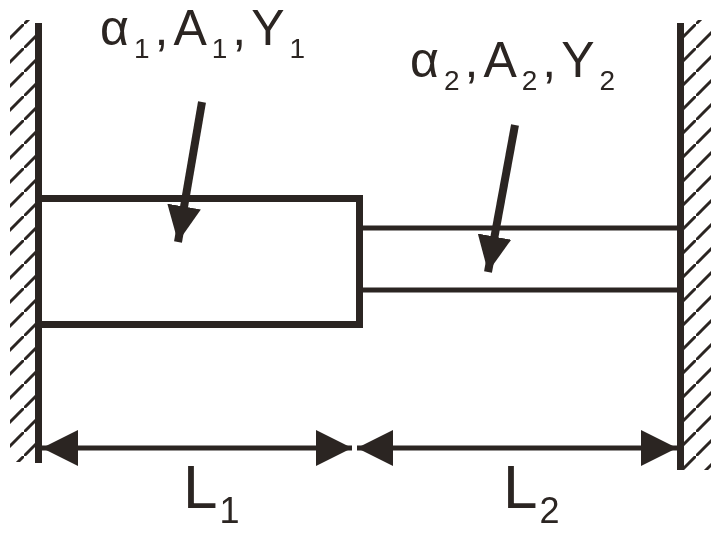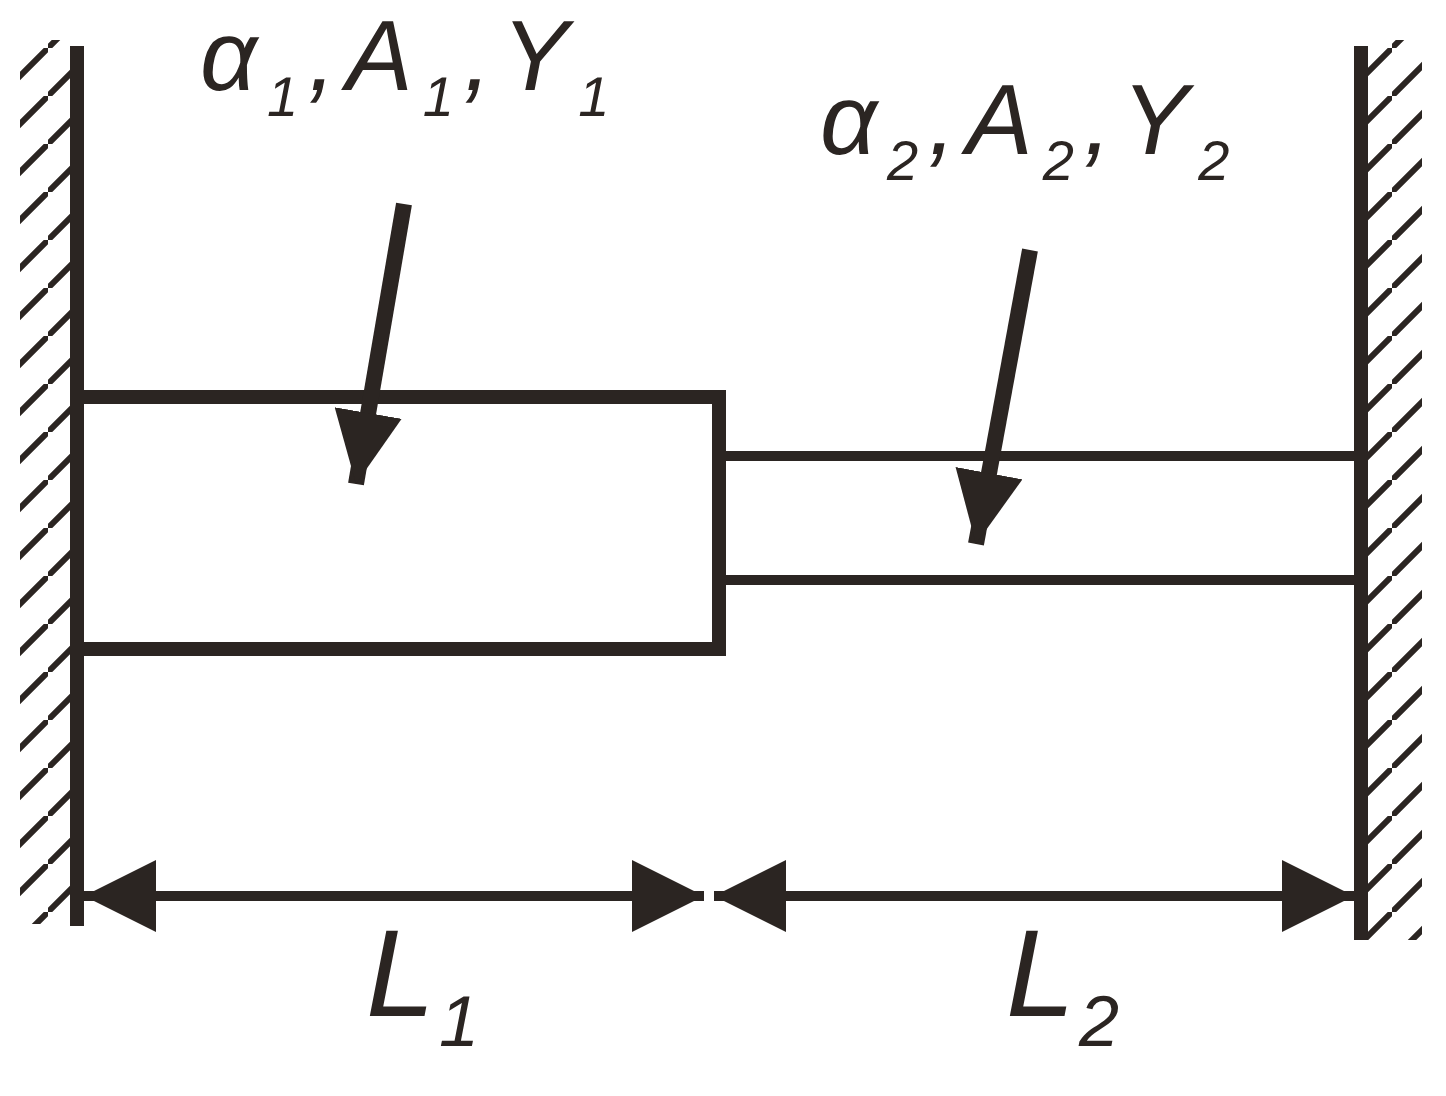--- a/index.html
+++ b/index.html
@@ -3,21 +3,20 @@
 <meta charset="utf-8">
 <style>
   :root { --ink: #2b2522; --bg: #ffffff; }
   html, body { margin: 0; padding: 0; background: var(--bg); }
   .figure-wrap {
     position: relative;
     width: 723px;
     height: 548px;
     background: var(--bg);
     overflow: hidden;
-    font-style: italic;
   }
   svg.diagram { position: absolute; inset: 0; display: block; }
   .stroke-ink { stroke: var(--ink); fill: none; }
   .fill-ink  { fill: var(--ink); }
   .rod-fill  { fill: var(--bg); stroke: var(--ink); }
   .hatch-line { stroke: var(--ink); stroke-width: 3; }
   text.lbl {
     font-family: "Liberation Sans", "DejaVu Sans", sans-serif;
     fill: var(--ink);
     letter-spacing: 5px;

